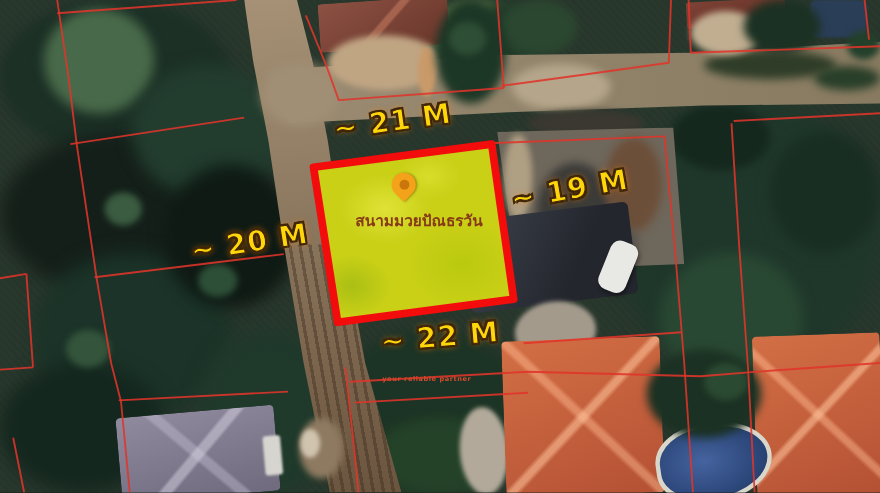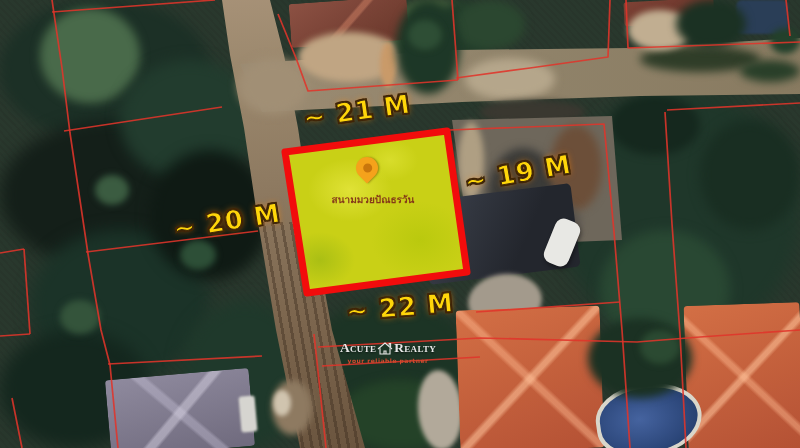--- a/index.html
+++ b/index.html
@@ -38,21 +38,21 @@
      radial-gradient(50px 40px at 320px 260px,#aabf14 0%,rgba(170,191,20,0) 70%),
      radial-gradient(40px 30px at 390px 160px,#d8dd2b 0%,rgba(216,221,43,0) 70%),
      var(--plot-fill-yellow,#c9d016);}
 
   
   .pin{left:356px;top:157px;width:22px;height:22px;background:var(--pin-orange,#f5a21b);
        border-radius:50% 50% 50% 0;transform:rotate(-45deg);box-shadow:1px 1px 2px rgba(90,60,0,.45);}
   .pin::after{content:"";position:absolute;left:6.5px;top:6.5px;width:9px;height:9px;border-radius:50%;
        background:#c9760c;}
 
-  .pin-label{left:323px;top:194px;width:100px;text-align:center;font-size:10px;font-weight:bold;
+  .pin-label{left:323px;top:194px;width:100px;text-align:center;font-size:14px;font-weight:bold;
        color:#7e2a18;line-height:1.1;filter:blur(.7px);opacity:.9;white-space:nowrap;}
 
   
   .dim{font-weight:bold;font-size:26px;letter-spacing:1px;color:var(--label-yellow,#ffd60a);
        white-space:nowrap;-webkit-text-stroke:1px #3f2708;
        text-shadow:-1.5px -1.5px 0 #402508,1.5px -1.5px 0 #402508,-1.5px 1.5px 0 #402508,
                    1.5px 1.5px 0 #402508,0 0 7px rgba(250,130,0,.85);}
   .dim-top{left:303px;top:96px;transform:rotate(-8deg);}
   .dim-right{left:464px;top:158px;transform:rotate(-10deg);}
   .dim-left{left:173px;top:206px;transform:rotate(-9deg);}
@@ -185,28 +185,16 @@
 
   <div class="pin"></div>
   <div class="pin-label">สนามมวยปัณธรวัน</div>
 
   <div class="dim dim-top">~ 21 M</div>
   <div class="dim dim-right">~ 19 M</div>
   <div class="dim dim-left">~ 20 M</div>
   <div class="dim dim-bottom">~ 22 M</div>
 
   <div class="logo">
-    <div class="logo-row">
-      <span class="brand">Acute</span>
-      <svg class="logo-house" width="16" height="13" viewBox="0 0 16 13">
-        <g fill="none" stroke="rgba(240,240,240,.95)" stroke-width="1.1">
-          <path d="M1 7 L8 1 L15 7"></path>
-          <path d="M3 6.2 V12 H13 V6.2"></path>
-          <path d="M7 12 V9 H9 V12"></path>
-          <path d="M12.2 3.8 V1.6 H13.6 V5"></path>
-        </g>
-      </svg>
-      <span class="brand">Realty</span>
-    </div>
     <span class="tagline">your reliable partner</span>
   </div>
 
 </div>
 
 </body></html>

